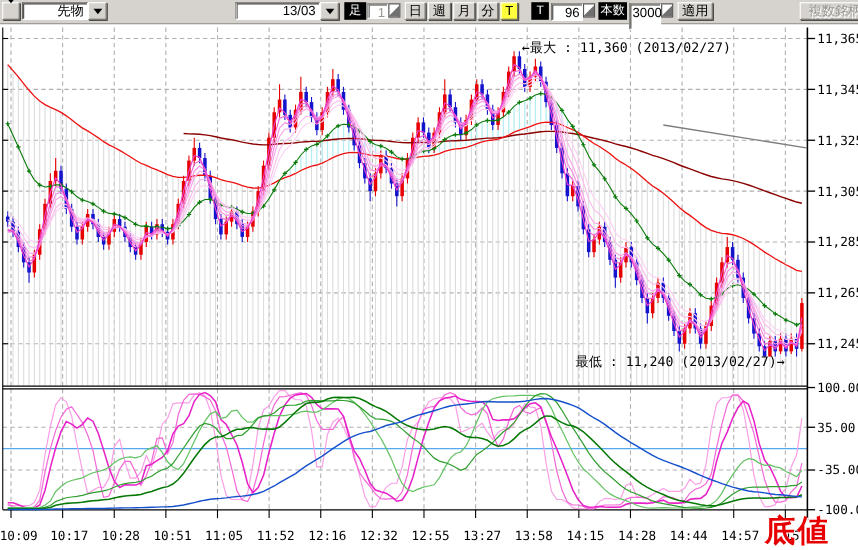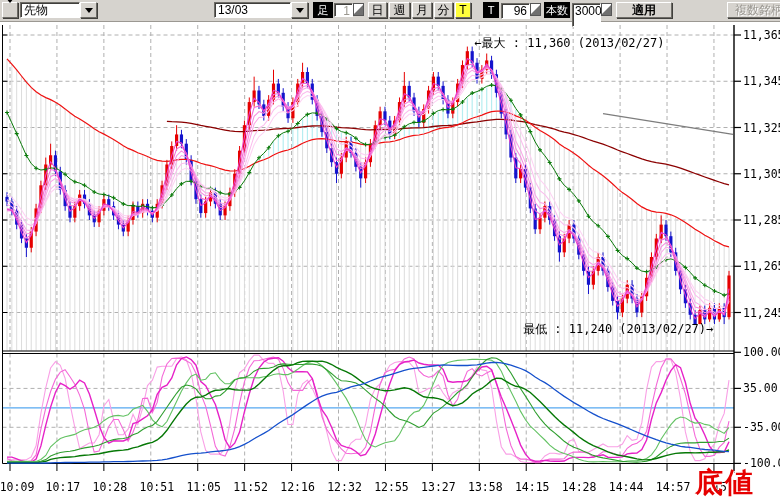--- a/index.html
+++ b/index.html
@@ -1,21 +1,21 @@
 <!DOCTYPE html>
 <html><head>
 <meta charset="utf-8">
 <style>
   html,body{margin:0;padding:0;background:#888;}
   .app{position:relative;width:780px;height:500px;background:#fff;overflow:hidden;
        font-family:"Liberation Sans","DejaVu Sans",sans-serif;}
   
   .toolbar{position:absolute;left:0;top:0;width:780px;height:21px;background:#d6d3ce;
            border-bottom:1px solid #9b9892;}
-  .tb{position:absolute;top:2px;height:16px;box-sizing:border-box;font-size:12px;line-height:14px;}
+  .tb{position:absolute;top:2px;height:16px;box-sizing:border-box;font-size:12px;line-height:14px;text-align:right;}
   .raised{background:#d6d3ce;border:1px solid;border-color:#ffffff #6d6b66 #6d6b66 #ffffff;
           box-shadow:1px 1px 0 #403f3c;text-align:center;cursor:default;padding:0;}
   .sunken{background:#ffffff;border:1px solid;border-color:#6d6b66 #ffffff #ffffff #6d6b66;
           box-shadow:inset 1px 1px 0 #403f3c;}
   .combo{display:flex;}
   .combo .ctext{flex:1;background:#fff;border:1px solid;border-color:#6d6b66 #fff #fff #6d6b66;
           box-shadow:inset 1px 1px 0 #403f3c;padding:0 3px;white-space:nowrap;overflow:hidden;}
   .cbtn{width:15px;display:flex;align-items:center;justify-content:center;}
   .arrow-down{width:0;height:0;border-left:4px solid transparent;border-right:4px solid transparent;
           border-top:5px solid #000;}
@@ -722,17 +722,17 @@
     <button class="tb raised ybtn" style="left:455px;width:16px;">T</button>
 
     <span class="tb blabel" style="left:483px;width:16px;">T</span>
     <span class="tb sunken field" style="left:501px;width:29px;top:3px;height:16px;">96</span>
     <span class="tb spin" style="left:530px;"></span>
 
     <span class="tb blabel" style="left:544px;width:26px;">本数</span>
     <span class="tb sunken field" style="left:572px;width:29px;top:3px;height:24px;">3000</span>
     <span class="tb spin" style="left:601px;"></span>
 
-    <button class="tb raised" style="left:616px;width:56px;font-weight:bold;">適用</button>
+    <button class="tb raised" style="left:616px;width:32px;">適用</button>
 
     <button class="tb raised disabled-btn" style="left:727px;width:64px;">複数銘柄</button>
   </div>
 </div>
 
 </body></html>

